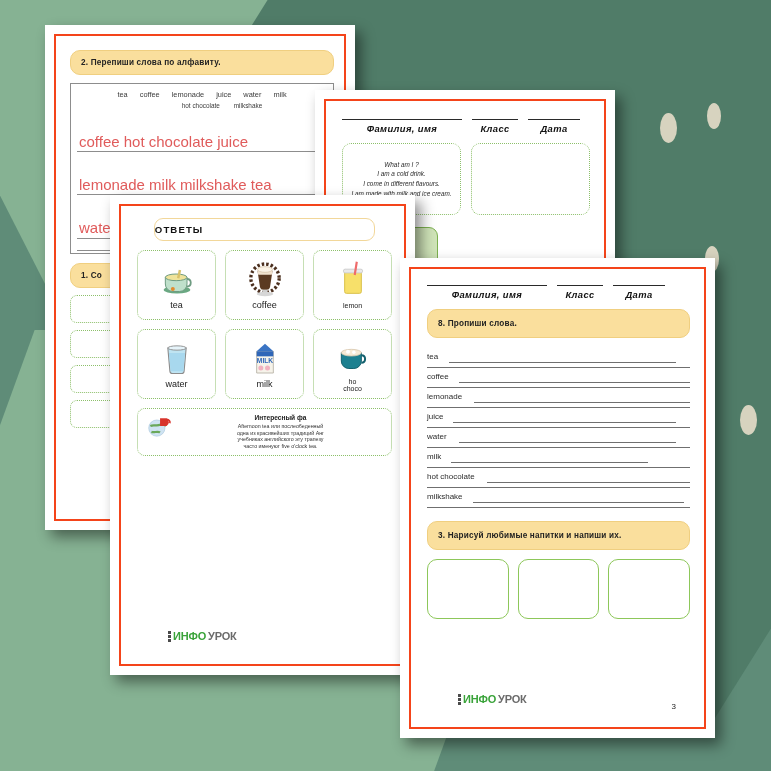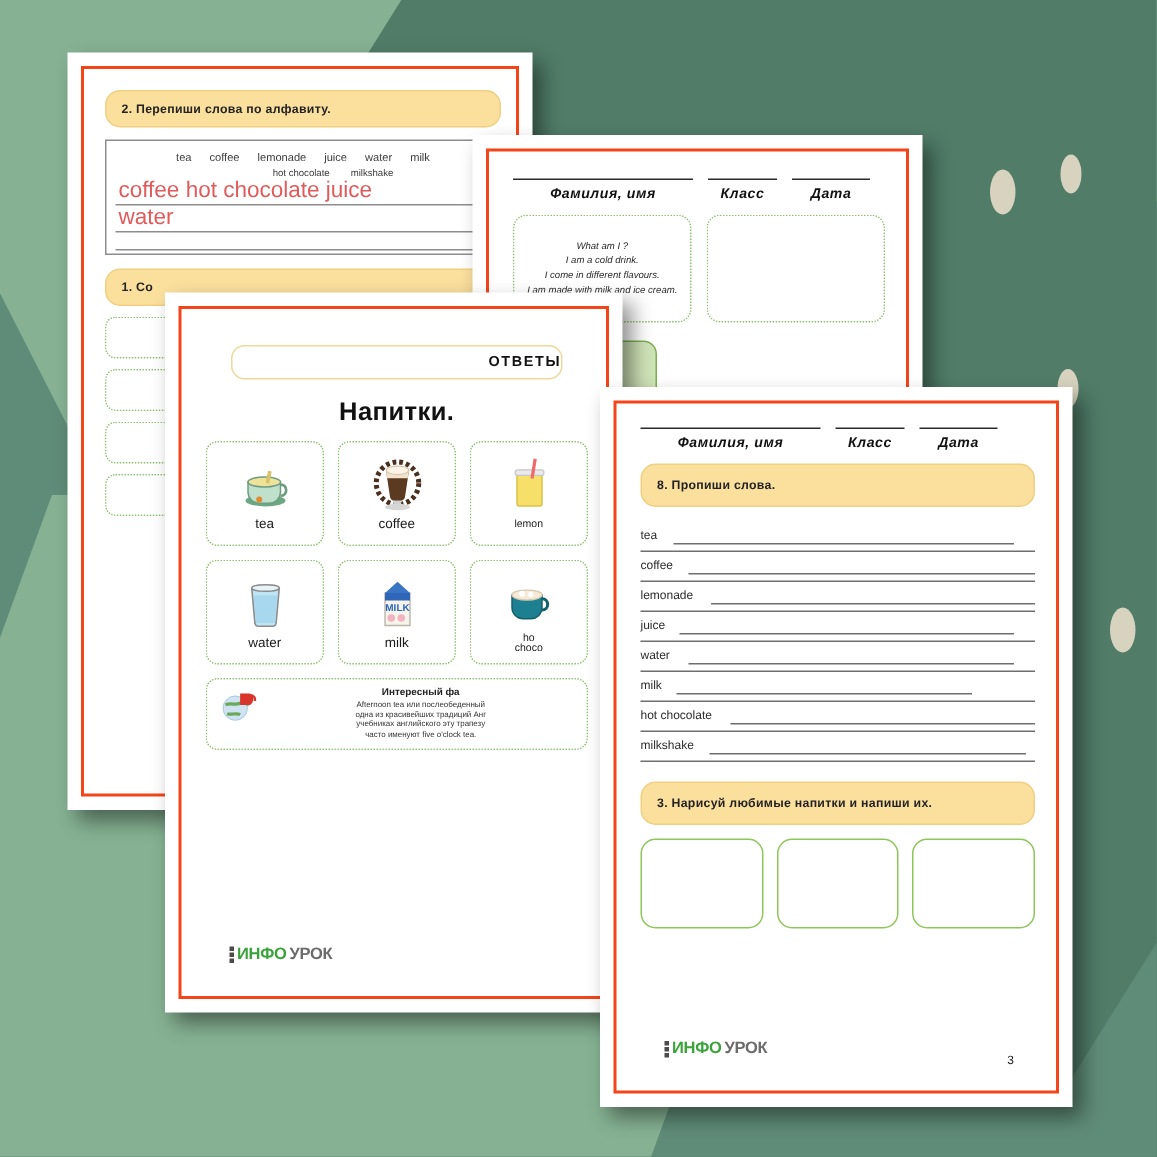--- a/index.html
+++ b/index.html
@@ -40,59 +40,59 @@
     box-sizing:border-box;
   }
   .sheet .inner{
     position:absolute;inset:9px;
     border:2.5px solid #f4441a;
     box-sizing:border-box;
     background:#fff;
     overflow:hidden;
   }
   
-  #page1{left:45px;top:35px;width:310px;height:505px;}
+  #page1{left:45px;top:25px;width:310px;height:505px;}
   #page1 .body{position:absolute;left:14px;top:14px;right:10px;bottom:6px;}
   .task-band{
     background:#fadf9d;border:1px solid #f0cf80;border-radius:10px;
     padding:7px 10px;font-size:8.2px;font-weight:bold;color:#232323;
     letter-spacing:.2px;
   }
   .p1-wordbox{
     margin-top:8px;border:1px solid #8d8d8d;background:#fff;
     padding:4px 6px 2px 6px;
   }
   .p1-srcwords{
     display:flex;gap:12px;justify-content:center;font-size:7.4px;
     color:#3b3b3b;padding:2px 0 3px 0;
   }
   .p1-tiny{
     display:flex;gap:14px;justify-content:center;font-size:6.4px;
     color:#3b3b3b;margin-left:40px;
   }
   .p1-hand{
     color:#e05b5b;font-size:15px;line-height:1.08;
-    border-bottom:1px solid #8d8d8d;padding:0 0 1px 2px;white-space:nowrap;
+    border-bottom:1px solid #8d8d8d;padding:0 0 1px 2px;white-space:nowrap;margin-top:25px;
   }
   .p1-hand.last{border-bottom:1px solid #8d8d8d;}
   .p1-blank{border-bottom:1px solid #8d8d8d;height:11px;}
   .p1-t3{margin-top:9px;}
   .p1-boxes{margin-top:7px;}
   .p1-dbox{
     border:1.2px dotted #8dc06a;border-radius:7px;height:26px;
     margin-bottom:7px;display:flex;align-items:center;justify-content:center;
     font-size:7.6px;color:#333;background:#fff;
   }
   
   #page2{left:110px;top:195px;width:305px;height:480px;}
   #page2 .body{position:absolute;left:16px;top:12px;right:12px;bottom:6px;}
   .answers-pill{
     border:1px solid #f2d79a;border-radius:9px;background:#fff;
-    text-align:right;font-size:9.6px;font-weight:bold;letter-spacing:1.1px;
-    padding:5px 0;color:#111;width:86%;margin:12px auto;
+    text-align:left;font-size:9.6px;font-weight:bold;letter-spacing:1.1px;
+    padding:5px 0;color:#111;width:86%;margin:0 auto;
   }
   .p2-title{
     text-align:center;font-size:17px;font-weight:bold;margin:9px 0 8px 0;
     color:#111;letter-spacing:.3px;
   }
   .icon-grid{
     display:grid;grid-template-columns:repeat(3,1fr);gap:9px;margin-top:9px;
   }
   .icon-cell{
     border:1.3px dotted #8dc06a;border-radius:8px;background:#fff;
@@ -141,21 +141,21 @@
   .wline{position:relative;height:20px;}
   .wline .top{position:absolute;left:0;right:0;top:0;border-top:1px solid #6f6f6f;}
   .wline .word{
     position:absolute;left:0;top:5px;font-size:8px;color:#2b2b2b;
     background:#fff;padding-right:3px;z-index:2;
   }
   .wline .dashrule{position:absolute;left:0;right:0;top:15px;border-top:1px solid #6f6f6f;}
   .draw-row{display:flex;gap:9px;margin-top:9px;}
   .draw-box{flex:1;height:58px;border:1.6px solid #8dc75a;border-radius:10px;background:#fff;}
   
-  .logo{position:absolute;left:16px;bottom:16px;display:flex;align-items:center;gap:2px;}
+  .logo{position:absolute;left:31px;bottom:16px;display:flex;align-items:center;gap:2px;}
   .logo .bars{display:flex;flex-direction:column;gap:1px;}
   .logo .bars i{display:block;width:3px;height:3px;background:#4b4b4b;}
   .logo .bars i:first-child{background:#4b4b4b;}
   .logo .t1{font-size:11px;font-weight:bold;color:#3aa33a;letter-spacing:-.2px;}
   .logo .t2{font-size:11px;font-weight:bold;color:#6b6b6b;letter-spacing:-.2px;}
   .pagenum{position:absolute;right:14px;bottom:10px;font-size:8px;color:#222;}
 </style>
 </head>
 <body>
 
@@ -186,20 +186,21 @@
           <span>lemonade</span>
           <span>juice</span>
           <span>water</span>
           <span>milk</span>
         </div>
         <div class="p1-tiny">
           <span>hot chocolate</span>
           <span>milkshake</span>
         </div>
         <div class="p1-hand">coffee  hot chocolate  juice</div>
+        <div class="p1-hand">lemonade  milk  milkshake  tea</div>
         <div class="p1-hand last">water</div>
         <div class="p1-blank"></div>
       </div>
 
       <div class="p1-t3">
         <div class="task-band">
           <span>1. Со</span>
         </div>
         <div class="p1-boxes">
           <div class="p1-dbox">
@@ -270,21 +271,20 @@
 </div>
 
 <div class="sheet" id="page2">
   <div class="inner">
     <div class="body">
 
       <div class="answers-pill">
         <span>ОТВЕТЫ</span>
       </div>
 
-      <div class="p2-title">Напитки.</div>
 
 
       <div class="icon-grid">
 
         <div class="icon-cell">
           <svg class="art" viewBox="0 0 48 48">
             <ellipse cx="24" cy="37" rx="16" ry="4.5" fill="#6aa882"></ellipse>
             <path d="M10 22h26v8a9 9 0 0 1-9 9h-8a9 9 0 0 1-9-9z" fill="#bfe0cb" stroke="#6f9c82" stroke-width="1.2"></path>
             <ellipse cx="23" cy="22" rx="13" ry="4" fill="#efe39a" stroke="#6f9c82" stroke-width="1.2"></ellipse>
             <path d="M36 24c6 0 6 9 0 9" fill="none" stroke="#6f9c82" stroke-width="2.2"></path>

